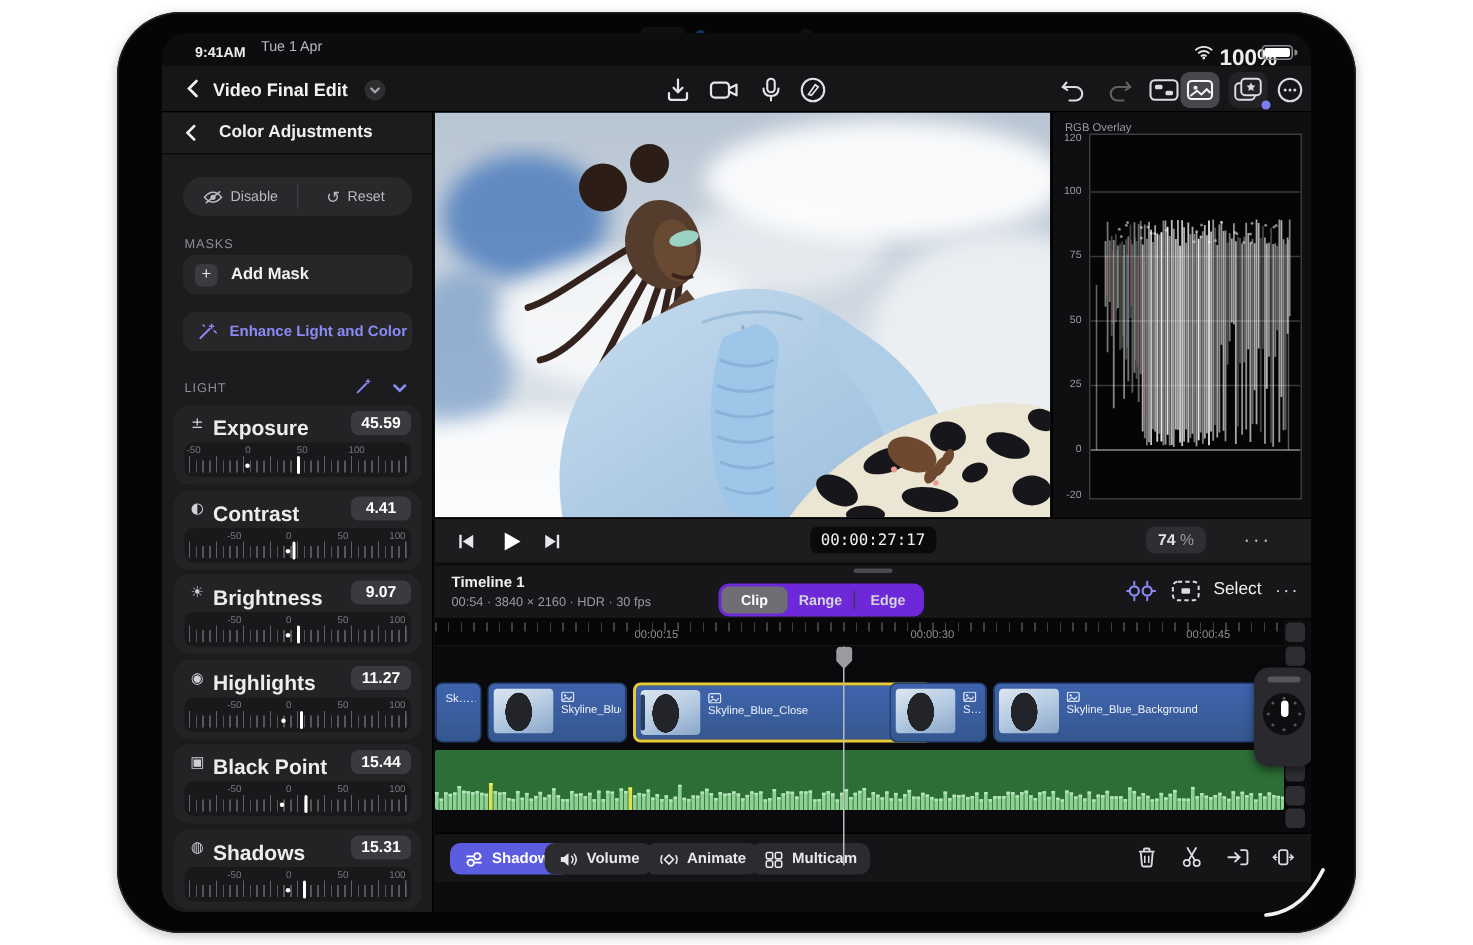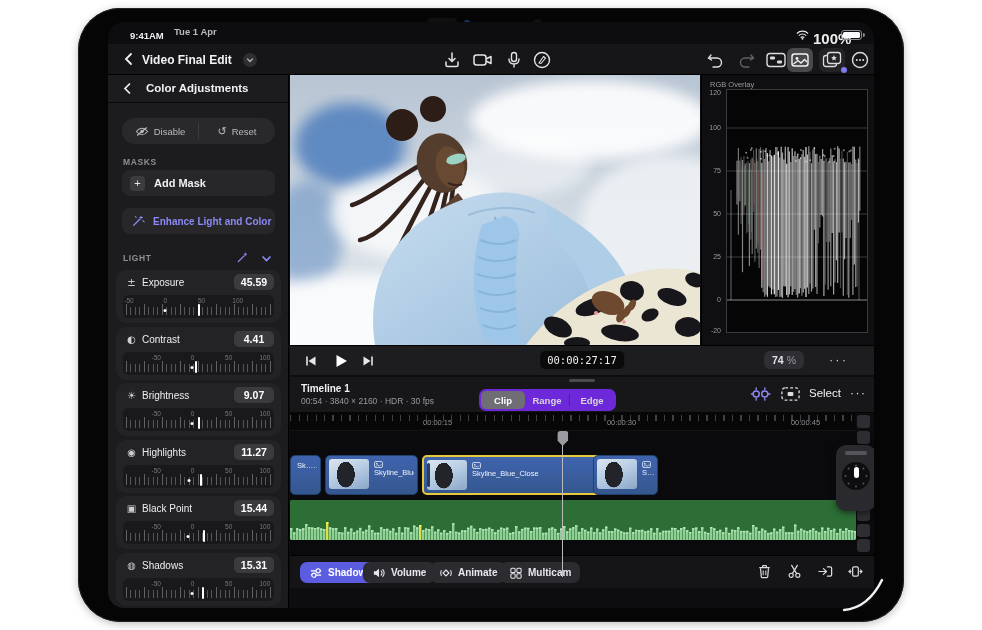--- a/index.html
+++ b/index.html
@@ -13,21 +13,21 @@
   .cam-dot  { position:absolute; left:386px; top:12px; width:6px; height:6px; background:#16335e; border-radius:50%; }
   .cam-lens { position:absolute; left:455px; top:11px; width:9px; height:9px; background:#111; border-radius:50%; }
   .bezel-shine { position:absolute; right:18px; bottom:10px; width:44px; height:40px; pointer-events:none; }
 
   .screen { position:absolute; left:30px; top:14px; width:766px; height:586px;
             background:#0d0d0f; border-radius:16px; overflow:hidden; }
 
   
   .statusbar { position:absolute; left:0; top:0; width:766px; height:22px; }
   .st-time { position:absolute; left:22px; top:8px; font-size:9.5px; font-weight:bold; color:#ededee; }
-  .st-date { position:absolute; left:66px; top:4px; font-size:9.5px; font-weight:bold; color:#b9b9be; }
+  .st-date { position:absolute; left:66px; top:4px; font-size:9.5px; font-weight:normal; color:#b9b9be; }
   .st-batt-label { position:absolute; left:705px; top:8px; font-size:15px; font-weight:bold; color:#ededee; }
   .st-wifi { position:absolute; left:688px; top:8px; width:13px; height:10px; }
   .batt { position:absolute; left:733px; top:8px; width:21px; height:10px; border:1px solid #8e8e93; border-radius:3px; }
   .batt::after { content:""; position:absolute; left:1px; top:1px; width:17px; height:6px; background:#fff; border-radius:1.5px; }
   .batt-tip { position:absolute; left:755px; top:11px; width:2px; height:4px; background:#8e8e93; border-radius:0 2px 2px 0; }
 
   
   .apptoolbar { position:absolute; left:0; top:22px; width:766px; height:31px; background:#161618; border-bottom:1px solid #000; }
   .back-chev { position:absolute; left:14px; top:8px; width:14px; height:14px; }
   .doc-title { position:absolute; left:34px; top:9px; font-size:12px; font-weight:bold; color:#f2f2f4; }
@@ -39,30 +39,30 @@
   .badge-dot { position:absolute; right:-2px; bottom:-1px; width:6px; height:6px; background:#7c7bf0; border-radius:50%; }
 
   
   .colorpanel { position:absolute; left:0; top:53px; width:181px; height:533px; background:#1c1c1e; border-right:1px solid #000; }
   .cp-head { position:absolute; left:0; top:0; width:181px; height:28px; border-bottom:1px solid #0a0a0a; }
   .cp-title { position:absolute; left:38px; top:7px; font-size:11.5px; font-weight:bold; color:#f0f0f2; }
   .cp-chev { position:absolute; left:13px; top:7px; width:13px; height:13px; }
   .dr-pill { position:absolute; left:14px; top:43px; width:153px; height:26px; background:#29292c; border-radius:13px; display:flex; }
   .dr-half { flex:1; display:flex; align-items:center; justify-content:center; gap:5px; font-size:9.5px; color:#b9b9bf; }
   .dr-div { width:1px; height:16px; background:#3c3c40; align-self:center; }
-  .sec-label { position:absolute; font-size:8.5px; letter-spacing:.6px; color:#8e8e93;font-weight:bold; }
+  .sec-label { position:absolute; font-size:8.5px; letter-spacing:.6px; color:#8e8e93; }
   .btn-row { position:absolute; left:14px; width:153px; height:26px; background:#27272a; border-radius:8px; display:flex; align-items:center; }
   .plusbox { width:15px; height:15px; margin-left:8px; background:#3c3c40; border-radius:4px; color:#e8e8ea; font-size:11px; line-height:14px; text-align:center; }
   .addmask-label { margin-left:9px; font-size:11px; font-weight:bold; color:#f0f0f2; }
   .enhance-label { margin-left:8px; font-size:10px; font-weight:bold; color:#8b8af5; }
   .light-ic { position:absolute; top:-2px; }
 
   .sl-card { position:absolute; left:8px; width:165px; height:53px; background:#232326; border-radius:10px; }
   .sl-icon { position:absolute; left:9px; top:7px; width:13px; font-size:10px; color:#cfcfd4; font-family:"DejaVu Sans",sans-serif; text-align:center; }
-  .sl-name { position:absolute; left:26px; top:7px; font-size:10px; font-weight:normal; color:#ededef; }
+  .sl-name { position:absolute; left:26px; top:7px; font-size:14px; font-weight:bold; color:#ededef; }
   .sl-val  { position:absolute; right:7px; top:4px; min-width:40px; height:16px; background:#3b3b3f; border-radius:5px;
              font-size:10.5px; font-weight:bold; color:#fff; text-align:center; line-height:16px; padding:0 5px; }
   .sl-ruler{ position:absolute; left:7px; top:25px; width:151px; height:23px; background:#19191b; border-radius:6px; overflow:hidden; }
   .sl-lab  { position:absolute; top:2px; font-size:6.5px; color:#77777c; transform:translateX(-50%); }
   .sl-ticks{ position:absolute; left:3px; right:3px; bottom:3px; height:8px;
              background-image:repeating-linear-gradient(90deg,#55555a 0 1px,transparent 1px 4.5px); }
   .sl-ticks2{ position:absolute; left:3px; right:3px; bottom:3px; height:11px;
              background-image:repeating-linear-gradient(90deg,#606066 0 1px,transparent 1px 18px); }
   .sl-dot  { position:absolute; bottom:6px; width:3px; height:3px; background:#fff; border-radius:50%; transform:translateX(-50%); }
   .sl-cursor{ position:absolute; top:9px; bottom:2px; width:2px; background:#fff; border-radius:1px; transform:translateX(-50%); }
@@ -693,20 +693,28 @@
               <div class="clip-handle" style="left: 3px;"></div>
               <div class="clip-handle" style="right: 3px;"></div>
             </div>
             <div class="clip" style="left: 303px; width: 65px;">
               <div class="clip-thumb"></div>
               <span class="clip-name" style="left: 48px; right: 3px;"><svg viewBox="0 0 10 8" width="9" height="7" style="vertical-align:-1px;margin-right:3px">
                   <rect x=".5" y=".5" width="9" height="7" rx="1.5" fill="none" stroke="#dfe6f4" stroke-width="1"></rect>
                   <circle cx="3" cy="3" r=".9" fill="#dfe6f4"></circle>
                   <path d="M1.5 6.5 L4 4.5 L6 6 L8 4" stroke="#dfe6f4" stroke-width=".9" fill="none"></path>
                 </svg>S……</span>
+            </div>
+            <div class="clip" style="left: 372px; width: 185px;">
+              <div class="clip-thumb"></div>
+              <span class="clip-name" style="left: 48px; right: 3px;"><svg viewBox="0 0 10 8" width="9" height="7" style="vertical-align:-1px;margin-right:3px">
+                  <rect x=".5" y=".5" width="9" height="7" rx="1.5" fill="none" stroke="#dfe6f4" stroke-width="1"></rect>
+                  <circle cx="3" cy="3" r=".9" fill="#dfe6f4"></circle>
+                  <path d="M1.5 6.5 L4 4.5 L6 6 L8 4" stroke="#dfe6f4" stroke-width=".9" fill="none"></path>
+                </svg>Skyline_Blue_Background</span>
             </div>
           </div>
       <div class="audioclip">
         <svg id="audio-svg" viewBox="0 0 566 40" width="566" height="40" preserveAspectRatio="none">
               <rect width="566" height="40" fill="#2c6e36"></rect>
               <rect x="0" y="28.1" width="2.4" height="11.9" fill="#8fd195"></rect>
               <rect x="0" y="28.1" width="2.4" height="1.6" fill="#b5e4ba"></rect>
               <rect x="3" y="32.4" width="2.4" height="7.6" fill="#8fd195"></rect>
               <rect x="3" y="32.4" width="2.4" height="1.6" fill="#b5e4ba"></rect>
               <rect x="6" y="28.2" width="2.4" height="11.8" fill="#8fd195"></rect>

